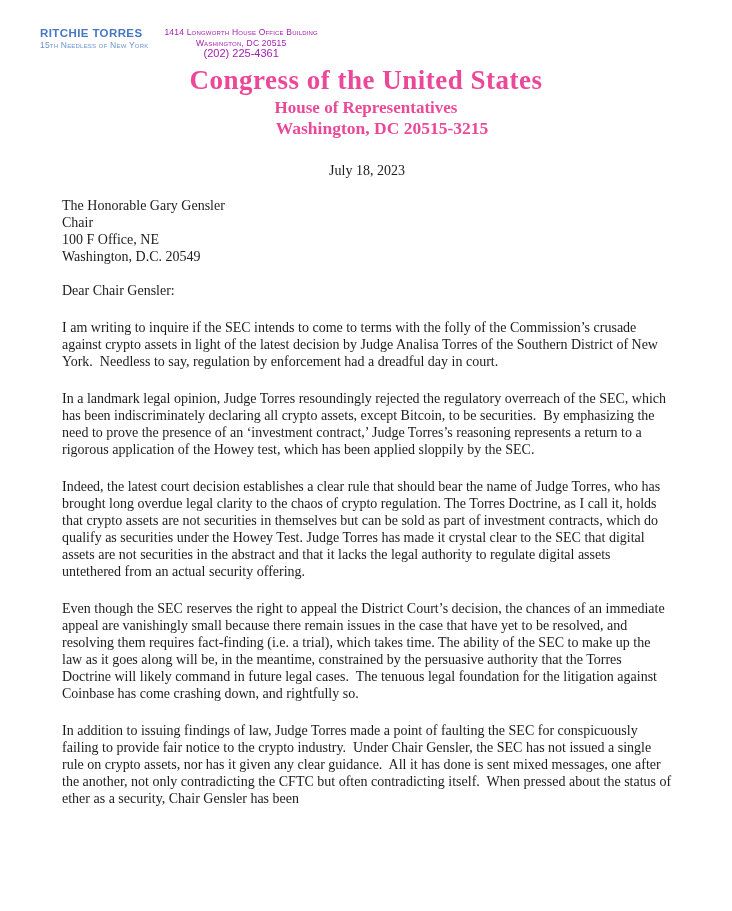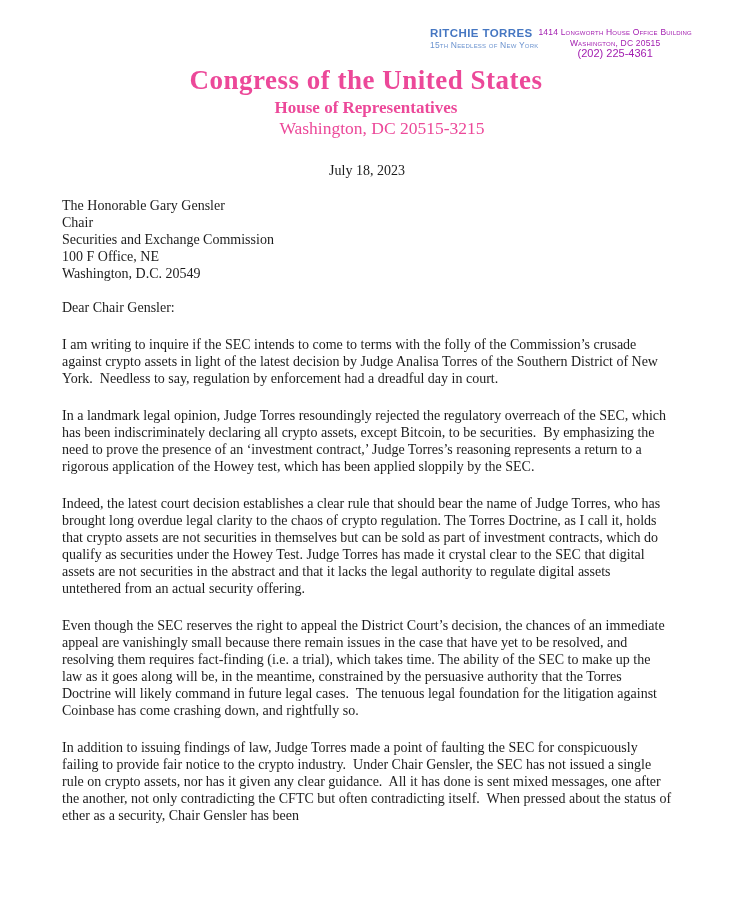--- a/index.html
+++ b/index.html
@@ -9,23 +9,24 @@
     height: 911px;
     background: #ffffff;
     font-family: "Liberation Serif", serif;
     color: #1c1c1c;
     overflow: hidden;
     box-sizing: border-box;
   }
   
   .letterhead {
     display: flex;
-    justify-content: flex-end;
+    justify-content: flex-start;
     align-items: flex-start;
     padding: 27px 40px 0 40px;
+    gap: 16px;
   }
   .member-block { text-align: left; }
   .member-name {
     font-family: "Liberation Sans", sans-serif;
     font-size: 11.5px;
     font-weight: 600;
     letter-spacing: 0.4px;
     color: #4677c2;
   }
   .member-district {
@@ -62,21 +63,21 @@
   }
   .masthead-line2 {
     font-family: Liberation Serif, serif;
     font-weight: bold;
     font-size: 17px;
     line-height: 21px;
     margin-top: 2px;
   }
   .masthead-line3 {
     font-family: "Liberation Serif", serif;
-    font-weight: normal;
+    font-weight: bold;
     font-size: 17.5px;
     line-height: 21px;
     padding-left: 32px;
   }
   
   .letter-body {
     margin: 0 60px 0 62px;
     font-size: 14px;
     line-height: 17px;
   }
@@ -115,21 +116,20 @@
     <div class="masthead-line2">House of Representatives</div>
     <div class="masthead-line3">Washington, DC 20515-3215</div>
   </div>
 
   <div class="letter-body">
     <div class="date-line">July 18, 2023</div>
 
     <div class="recipient-block">
       <div class="recipient-line">The Honorable Gary Gensler</div>
       <div class="recipient-line">Chair</div>
-      <div class="recipient-line">Securities and Exchange Commission</div>
       <div class="recipient-line">100 F Office, NE</div>
       <div class="recipient-line">Washington, D.C. 20549</div>
     </div>
 
     <div class="salutation">Dear Chair Gensler:</div>
 
     <p class="paragraph">I am writing to inquire if the SEC intends to come to terms with the folly of the Commission’s crusade against crypto assets in light of the latest decision by Judge Analisa Torres of the Southern District of New York.  Needless to say, regulation by enforcement had a dreadful day in court.</p>
     <p class="paragraph">In a landmark legal opinion, Judge Torres resoundingly rejected the regulatory overreach of the SEC, which has been indiscriminately declaring all crypto assets, except Bitcoin, to be securities.  By emphasizing the need to prove the presence of an ‘investment contract,’ Judge Torres’s reasoning represents a return to a rigorous application of the Howey test, which has been applied sloppily by the SEC.</p>
     <p class="paragraph">Indeed, the latest court decision establishes a clear rule that should bear the name of Judge Torres, who has brought long overdue legal clarity to the chaos of crypto regulation. The Torres Doctrine, as I call it, holds that crypto assets are not securities in themselves but can be sold as part of investment contracts, which do qualify as securities under the Howey Test. Judge Torres has made it crystal clear to the SEC that digital assets are not securities in the abstract and that it lacks the legal authority to regulate digital assets untethered from an actual security offering.</p>
     <p class="paragraph">Even though the SEC reserves the right to appeal the District Court’s decision, the chances of an immediate appeal are vanishingly small because there remain issues in the case that have yet to be resolved, and resolving them requires fact-finding (i.e. a trial), which takes time. The ability of the SEC to make up the law as it goes along will be, in the meantime, constrained by the persuasive authority that the Torres Doctrine will likely command in future legal cases.  The tenuous legal foundation for the litigation against Coinbase has come crashing down, and rightfully so.</p>

